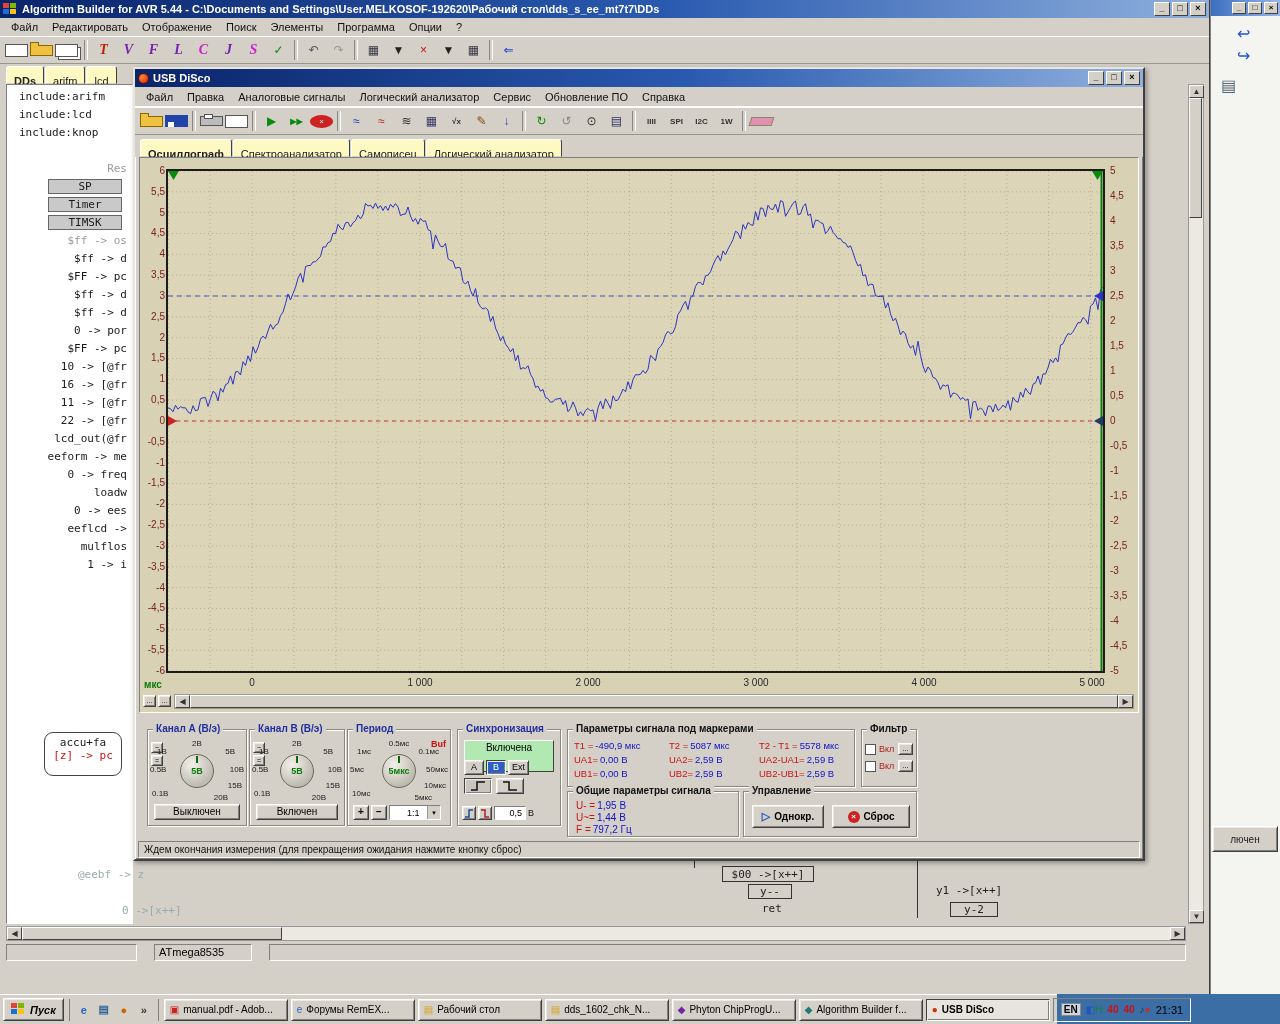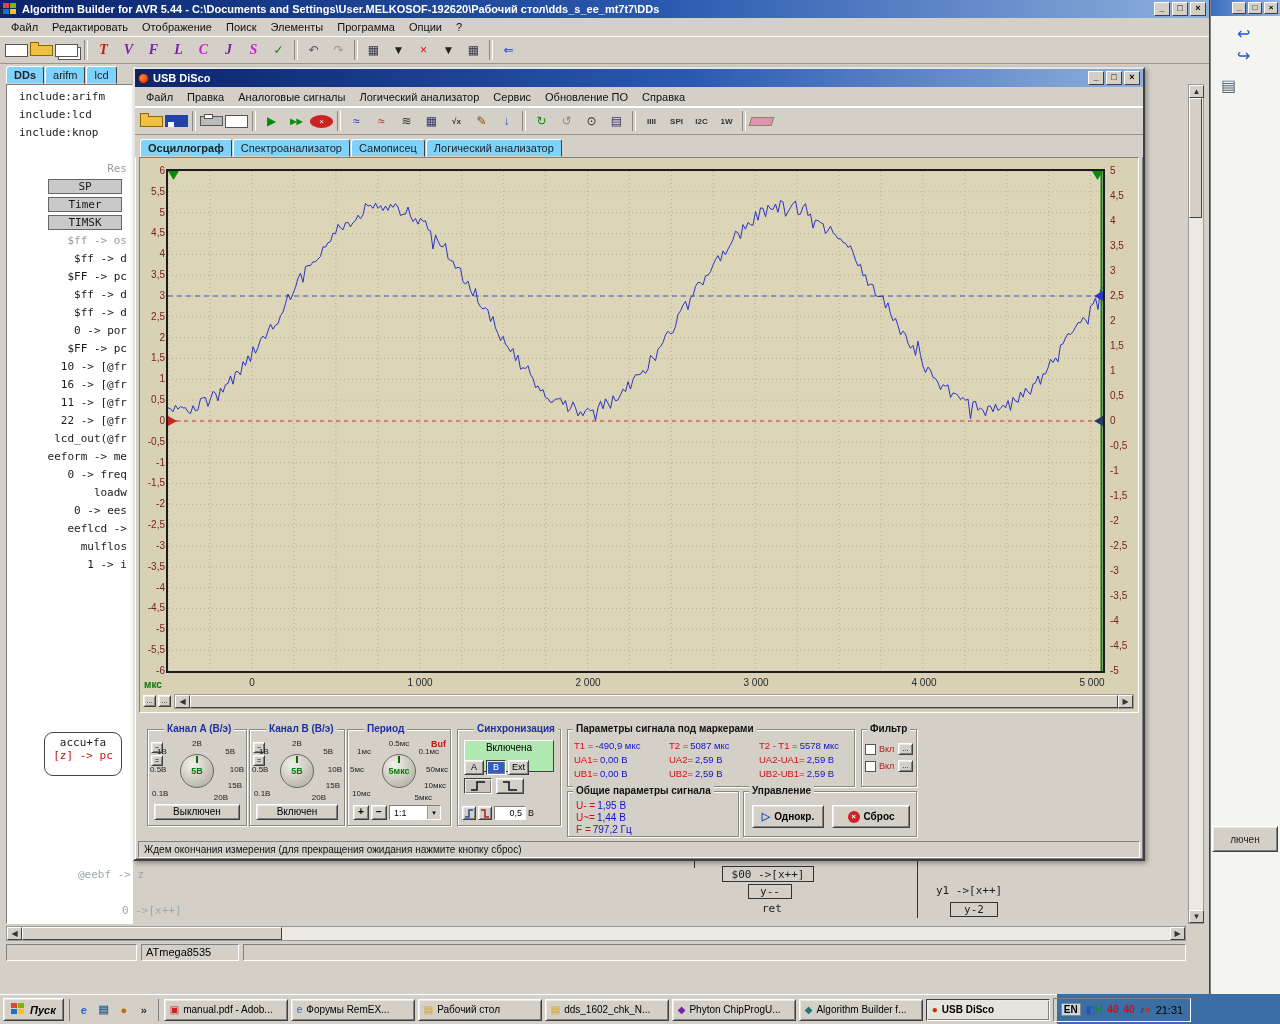--- a/index.html
+++ b/index.html
@@ -29,38 +29,38 @@
   .icon-printer::after { content:""; position:absolute; left:3px; top:-3px; width:7px; height:3px; background:#fff; border:1px solid #555; }
   .icon-stop { width:13px; height:13px; border-radius:50%; background:#cc2222; color:#fff; font-size:8px; line-height:13px; text-align:center; }
   .icon-stop::after { content:"×"; }
   .icon-eraser { width:13px; height:9px; background:#e090b0; border:1px solid #886; transform:skewX(-18deg); }
 
   
   .ab-window { position:absolute; left:0; top:0; width:1210px; height:994px; background:#d4d0c8; border-right:1px solid #404040; }
   .ab-toolbar { height:28px; }
   .ab-client { position:absolute; left:0; top:64px; right:0; bottom:0; background:#d4d0c8; }
   .ab-tabs { position:absolute; left:6px; top:2px; display:flex; }
-  .abtab { height:18px; padding:2px 7px 0; font-size:11px; background:#7dd3fc; border:1px solid; border-color:#fff #404040 #d4d0c8 #fff; border-radius:3px 3px 0 0; margin-right:1px; color:#222; }
+  .abtab { height:18px; padding:8px 7px 0; font-size:11px; background:#fef9c3; border:1px solid; border-color:#fff #404040 #d4d0c8 #fff; border-radius:3px 3px 0 0; margin-right:1px; color:#222; }
   .abtab.active { font-weight:bold; }
   .code-panel { position:absolute; left:6px; top:20px; width:127px; height:840px; background:#fff; border:1px solid; border-color:#808080 #fff #fff #808080; overflow:hidden; font-family:"DejaVu Sans Mono",monospace; font-size:11px; padding-top:3px; }
   .cl { height:18px; line-height:18px; white-space:nowrap; padding-right:5px; text-align:right; color:#1a1a1a; }
   .cl.inc { text-align:left; padding-left:12px; }
   .cl.dim .cl-text { color:#9a9a9a; }
   .cl.reg { padding-right:10px; }
   .cl.reg .cl-text { display:inline-block; width:74px; background:#c9c9c9; border:1px solid #666; text-align:center; height:15px; line-height:14px; font-size:11px; }
   .endbox { position:absolute; left:44px; top:668px; width:78px; height:44px; border:1px solid #444; border-radius:9px; font-family:"DejaVu Sans Mono",monospace; font-size:11px; text-align:center; padding-top:3px; color:#1a1a1a; }
   .endbox .red { color:#cc1111; }
   .frag { position:absolute; font-family:"DejaVu Sans Mono",monospace; font-size:11px; color:#222; white-space:nowrap; }
   .frag.dim { color:#9aa; }
   .fbox { border:1px solid #333; text-align:center; }
   .vline { position:absolute; width:1px; background:#333; }
   .ab-hscroll { position:absolute; left:6px; top:862px; width:1180px; height:15px; background:#ece9e2; border:1px solid #999; display:flex; }
   .sbtn { width:15px; height:13px; background:#d4d0c8; border:1px solid; border-color:#fff #404040 #404040 #fff; font-size:8px; line-height:11px; text-align:center; color:#333; }
   .sthumb { width:260px; height:13px; background:#d4d0c8; border:1px solid; border-color:#fff #404040 #404040 #fff; }
-  .chip-row { position:absolute; left:6px; top:880px; height:17px; display:flex; gap:4px; width:1180px; }
+  .chip-row { position:absolute; left:6px; top:880px; height:17px; display:flex; gap:17px; width:1180px; }
   .chip-cell { height:17px; border:1px solid; border-color:#808080 #fff #fff #808080; background:#d4d0c8; font-size:11px; padding:1px 4px; white-space:nowrap; }
   .ab-status { position:absolute; left:2px; top:899px; width:1204px; height:16px; border:1px solid; border-color:#808080 #fff #fff #808080; font-size:11px; padding:1px 5px; color:#111; background:#d4d0c8; }
   .ab-vscroll { position:absolute; left:1188px; top:20px; width:16px; height:840px; background:#ece9e2; border:1px solid #999; display:flex; flex-direction:column; }
   .ab-vscroll .sthumb { width:13px; height:120px; }
 
   
   .disco { position:absolute; left:133px; top:67px; width:1012px; height:794px; background:#d4d0c8; border:2px solid; border-color:#e8e5de #404040 #404040 #e8e5de; box-shadow:inset 1px 1px 0 #fff, inset -1px -1px 0 #808080, 2px 2px 5px rgba(0,0,0,.35); }
   .disco-icon { width:11px; height:11px; border-radius:50%; background:radial-gradient(circle at 35% 35%,#ff8844,#cc2200); border:1px solid #661100; }
   .d-menubar { height:20px; border-bottom:1px solid #fff; }
   .d-toolbar { height:28px; }
@@ -72,35 +72,35 @@
   .axis.right { left:966px; width:34px; align-items:flex-start; padding-left:4px; }
   .plot { position:absolute; left:26px; top:11px; width:939px; height:504px; border:2px solid #1c1c1c; background:#dcd5b8; }
   .xlabels { position:absolute; left:82px; top:519px; width:900px; display:flex; justify-content:space-between; font-size:10px; color:#26262e; }
   .xlabels .xl { width:60px; text-align:center; }
   .unit { position:absolute; left:4px; top:521px; color:#0a7a0a; font-weight:bold; font-size:10px;text-align:center; }
   .mini { position:absolute; top:537px; width:13px; height:12px; font-size:7px; line-height:9px; text-align:center; }
   .pscroll { position:absolute; left:34px; top:536px; width:960px; height:15px; background:#c9c5bc; border:1px solid #999; display:flex; }
   .pscroll .sthumb { flex:1; }
   .group { position:absolute; border:1px solid #8a887c; box-shadow:inset 1px 1px 0 #fff, 1px 1px 0 #fff; }
   .gtitle { position:absolute; top:-7px; left:5px; background:#d4d0c8; padding:0 3px; font-size:10px; font-weight:bold; color:#111; white-space:nowrap; }
-  .gtitle.blue { color:#1f2f9f;margin-left:11px; }
+  .gtitle.blue { color:#1f2f9f; }
   .knob-wrap { position:absolute; left:2px; top:9px; right:2px; height:63px; }
   .ktick { position:absolute; font-size:8px; color:#222; white-space:nowrap; }
   .p0{left:2px;bottom:4px} .p1{left:0;top:26px} .p2{left:7px;top:8px}
   .p3{left:50%;top:0;transform:translateX(-50%)} .p4{right:9px;top:8px}
   .p5{right:0;top:26px} .p6{right:2px;bottom:12px} .p7{right:16px;bottom:0}
   .kcircle { position:absolute; left:50%; transform:translateX(-50%); top:15px; width:34px; height:34px; border-radius:50%; background:radial-gradient(circle at 35% 30%,#f2f0ea,#a8a698); border:1px solid #6a6a5a; }
   .kcircle::after { content:""; position:absolute; left:50%; top:1px; width:2px; height:7px; background:#0a6a0a; transform:translateX(-50%); }
   .kvalue { position:absolute; left:50%; top:50%; transform:translate(-50%,-50%); color:#0a7a0a; font-weight:bold; font-size:9px; }
   .chmini { position:absolute; left:3px; width:12px; height:11px; font-size:7px; line-height:9px; text-align:center; }
   .chbtn { position:absolute; left:6px; right:6px; bottom:5px; height:16px; font-size:10px; text-align:center; line-height:13px; }
   .buf { position:absolute; right:4px; top:9px; color:#cc1111; font-size:9px; font-weight:bold; }
   .zrow { position:absolute; left:5px; bottom:5px; display:flex; gap:2px; align-items:center; }
   .zbtn { width:16px; height:15px; font-size:10px; font-weight:bold; line-height:12px; text-align:center; }
-  .zoomsel { width:52px; height:15px; background:#fff; border:1px solid; border-color:#808080 #fff #fff #808080; font-size:9px; display:flex; align-items:center; padding-left:4px; }
+  .zoomsel { width:52px; height:15px; background:#fff; border:1px solid; border-color:#808080 #fff #fff #808080; font-size:9px; display:flex; align-items:center; padding-left:17px; }
   .zoomsel .dd { margin-left:auto; width:13px; background:#d4d0c8; text-align:center; font-size:7px; border-left:1px solid #999; height:100%; line-height:13px; }
   .sy-on { position:absolute; left:6px; top:10px; right:6px; height:32px; background:#b2e8b2; font-size:10px; line-height:13px; text-align:center; border:1px solid; border-color:#fff #404040 #404040 #fff; }
   .sy-src { position:absolute; left:6px; top:30px; display:flex; gap:2px; }
   .src-btn { min-width:20px; height:15px; font-size:9px; line-height:12px; text-align:center; padding:0 3px; }
   .src-btn.active { background:#2f5fc5; color:#fff; border-color:#404040 #fff #fff #404040; }
   .sy-slope { position:absolute; left:6px; top:48px; display:flex; gap:4px; }
   .slope-btn { width:28px; height:16px; display:flex; align-items:center; justify-content:center; }
   .slope-btn.pressed { border-color:#404040 #fff #fff #404040; background:#cac6be; }
   .sy-level { position:absolute; left:4px; bottom:5px; display:flex; align-items:center; gap:2px; }
   .tinybtn { width:14px; height:14px; display:flex; align-items:center; justify-content:center; }

